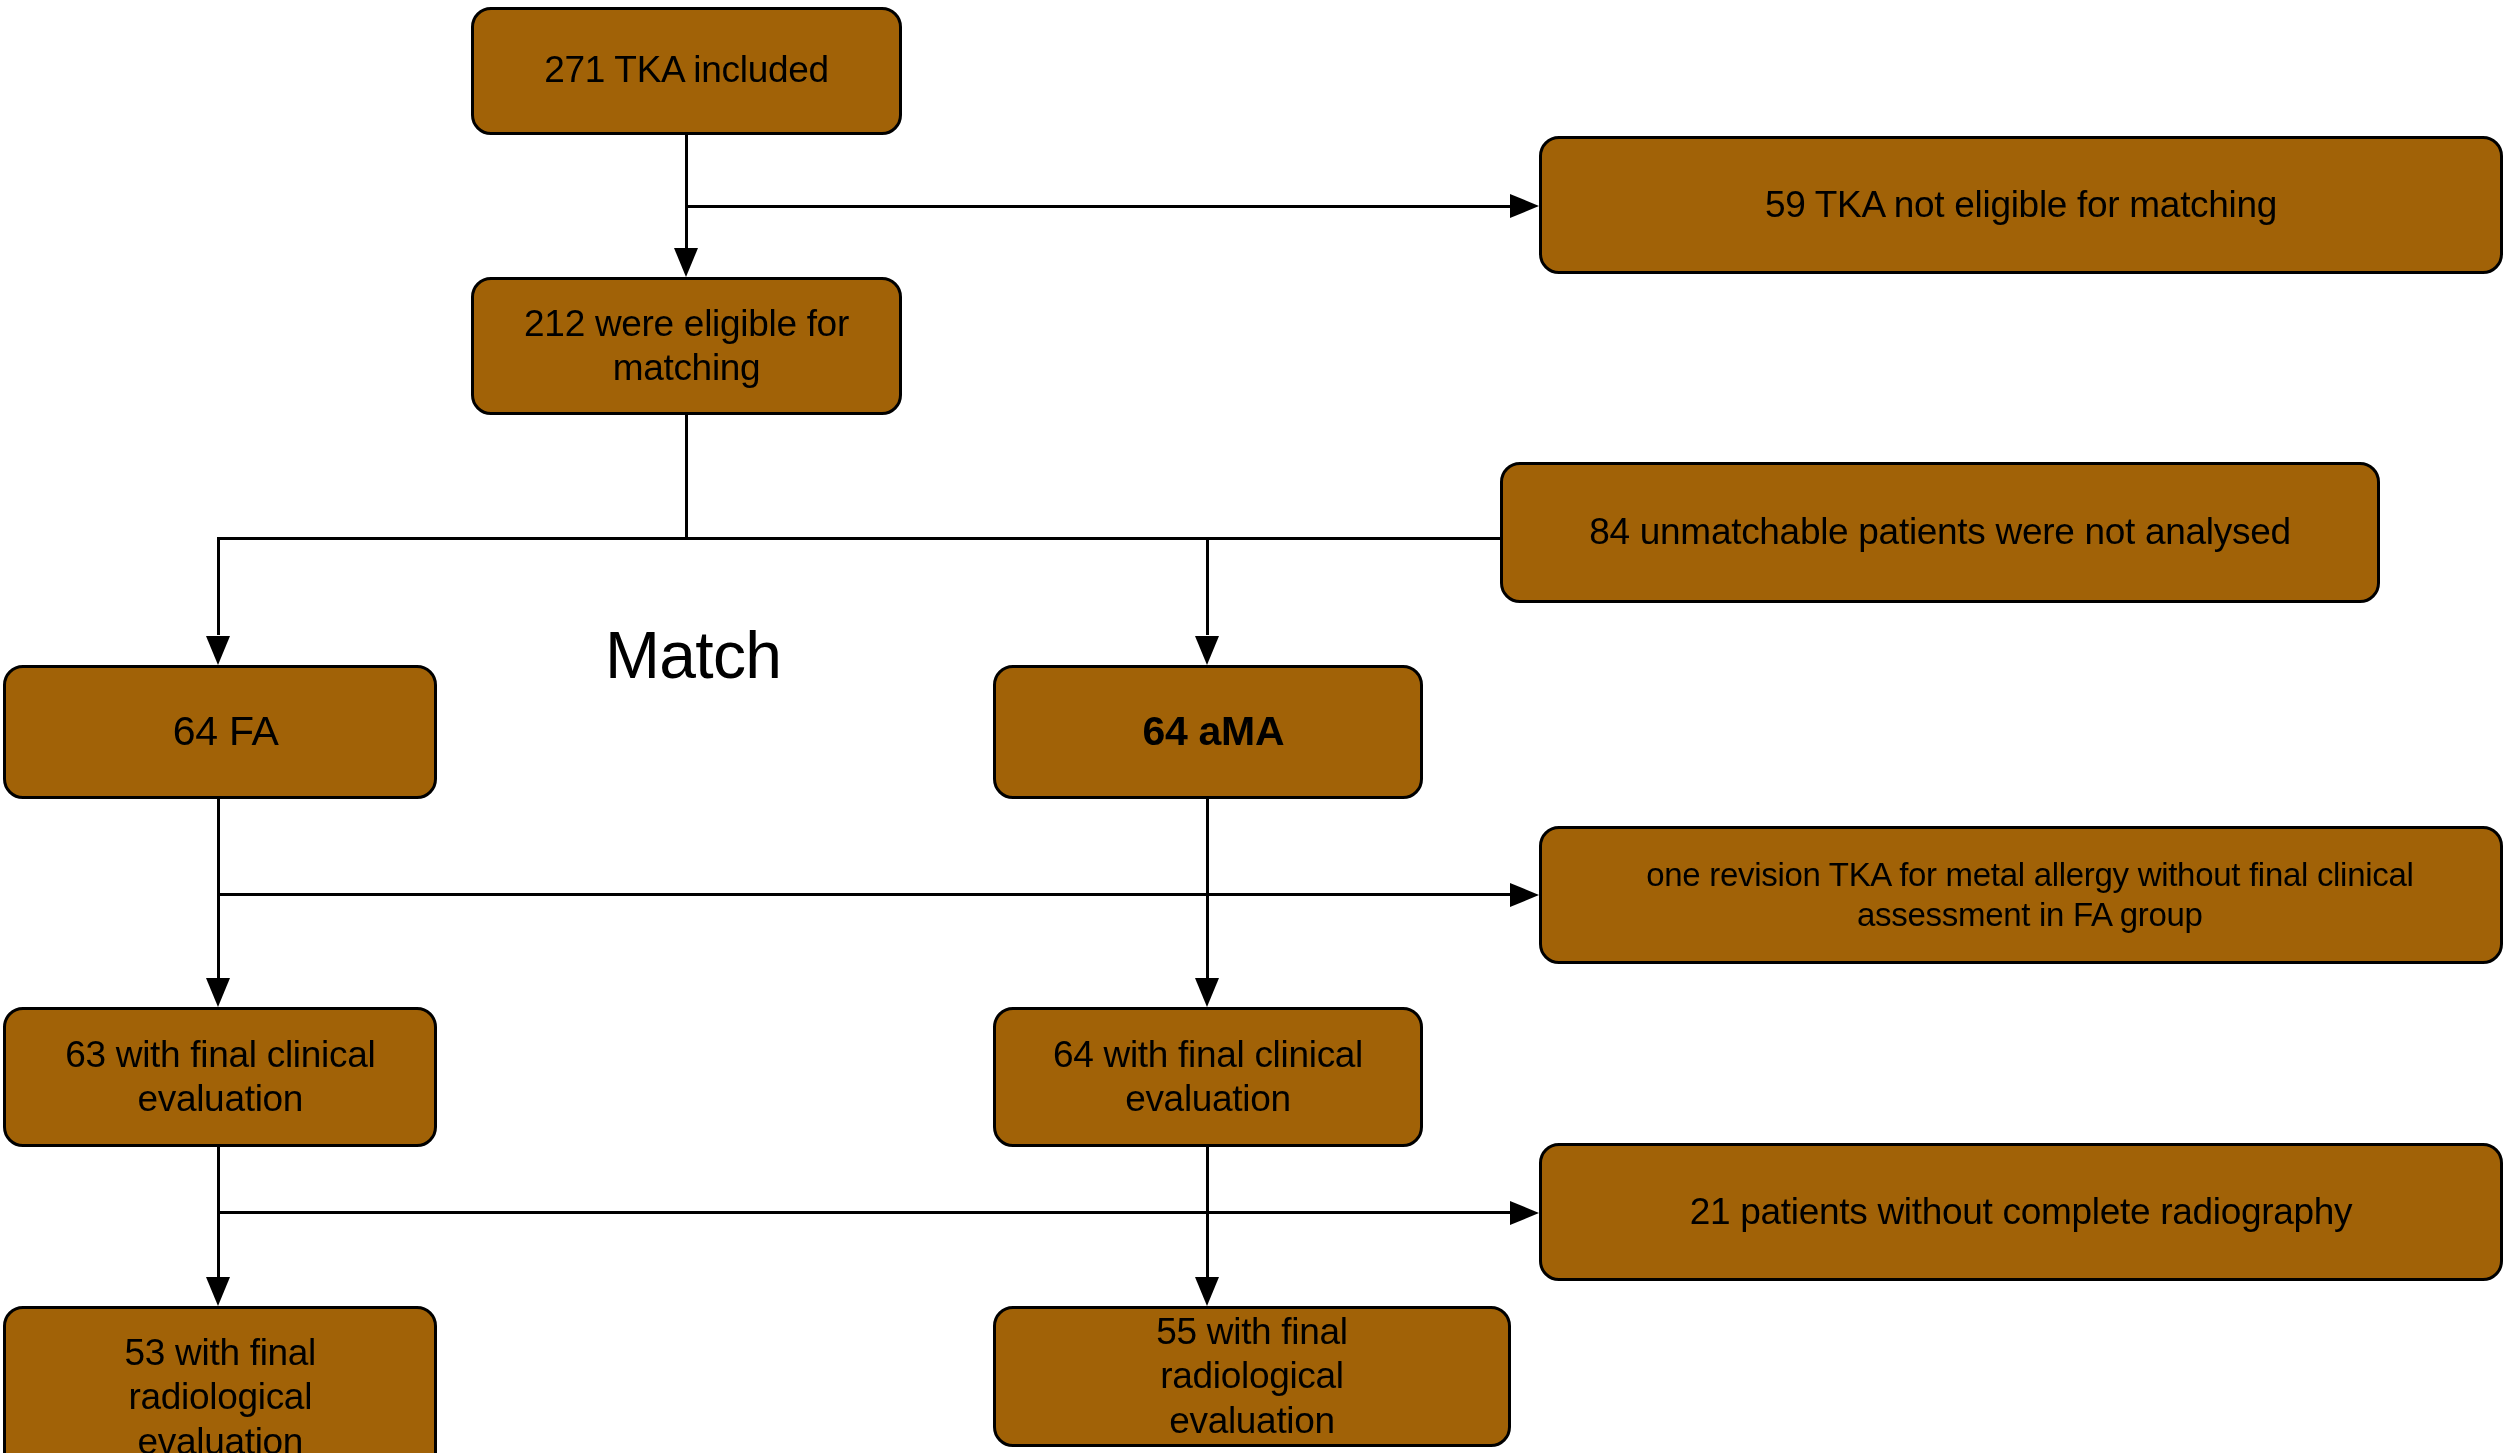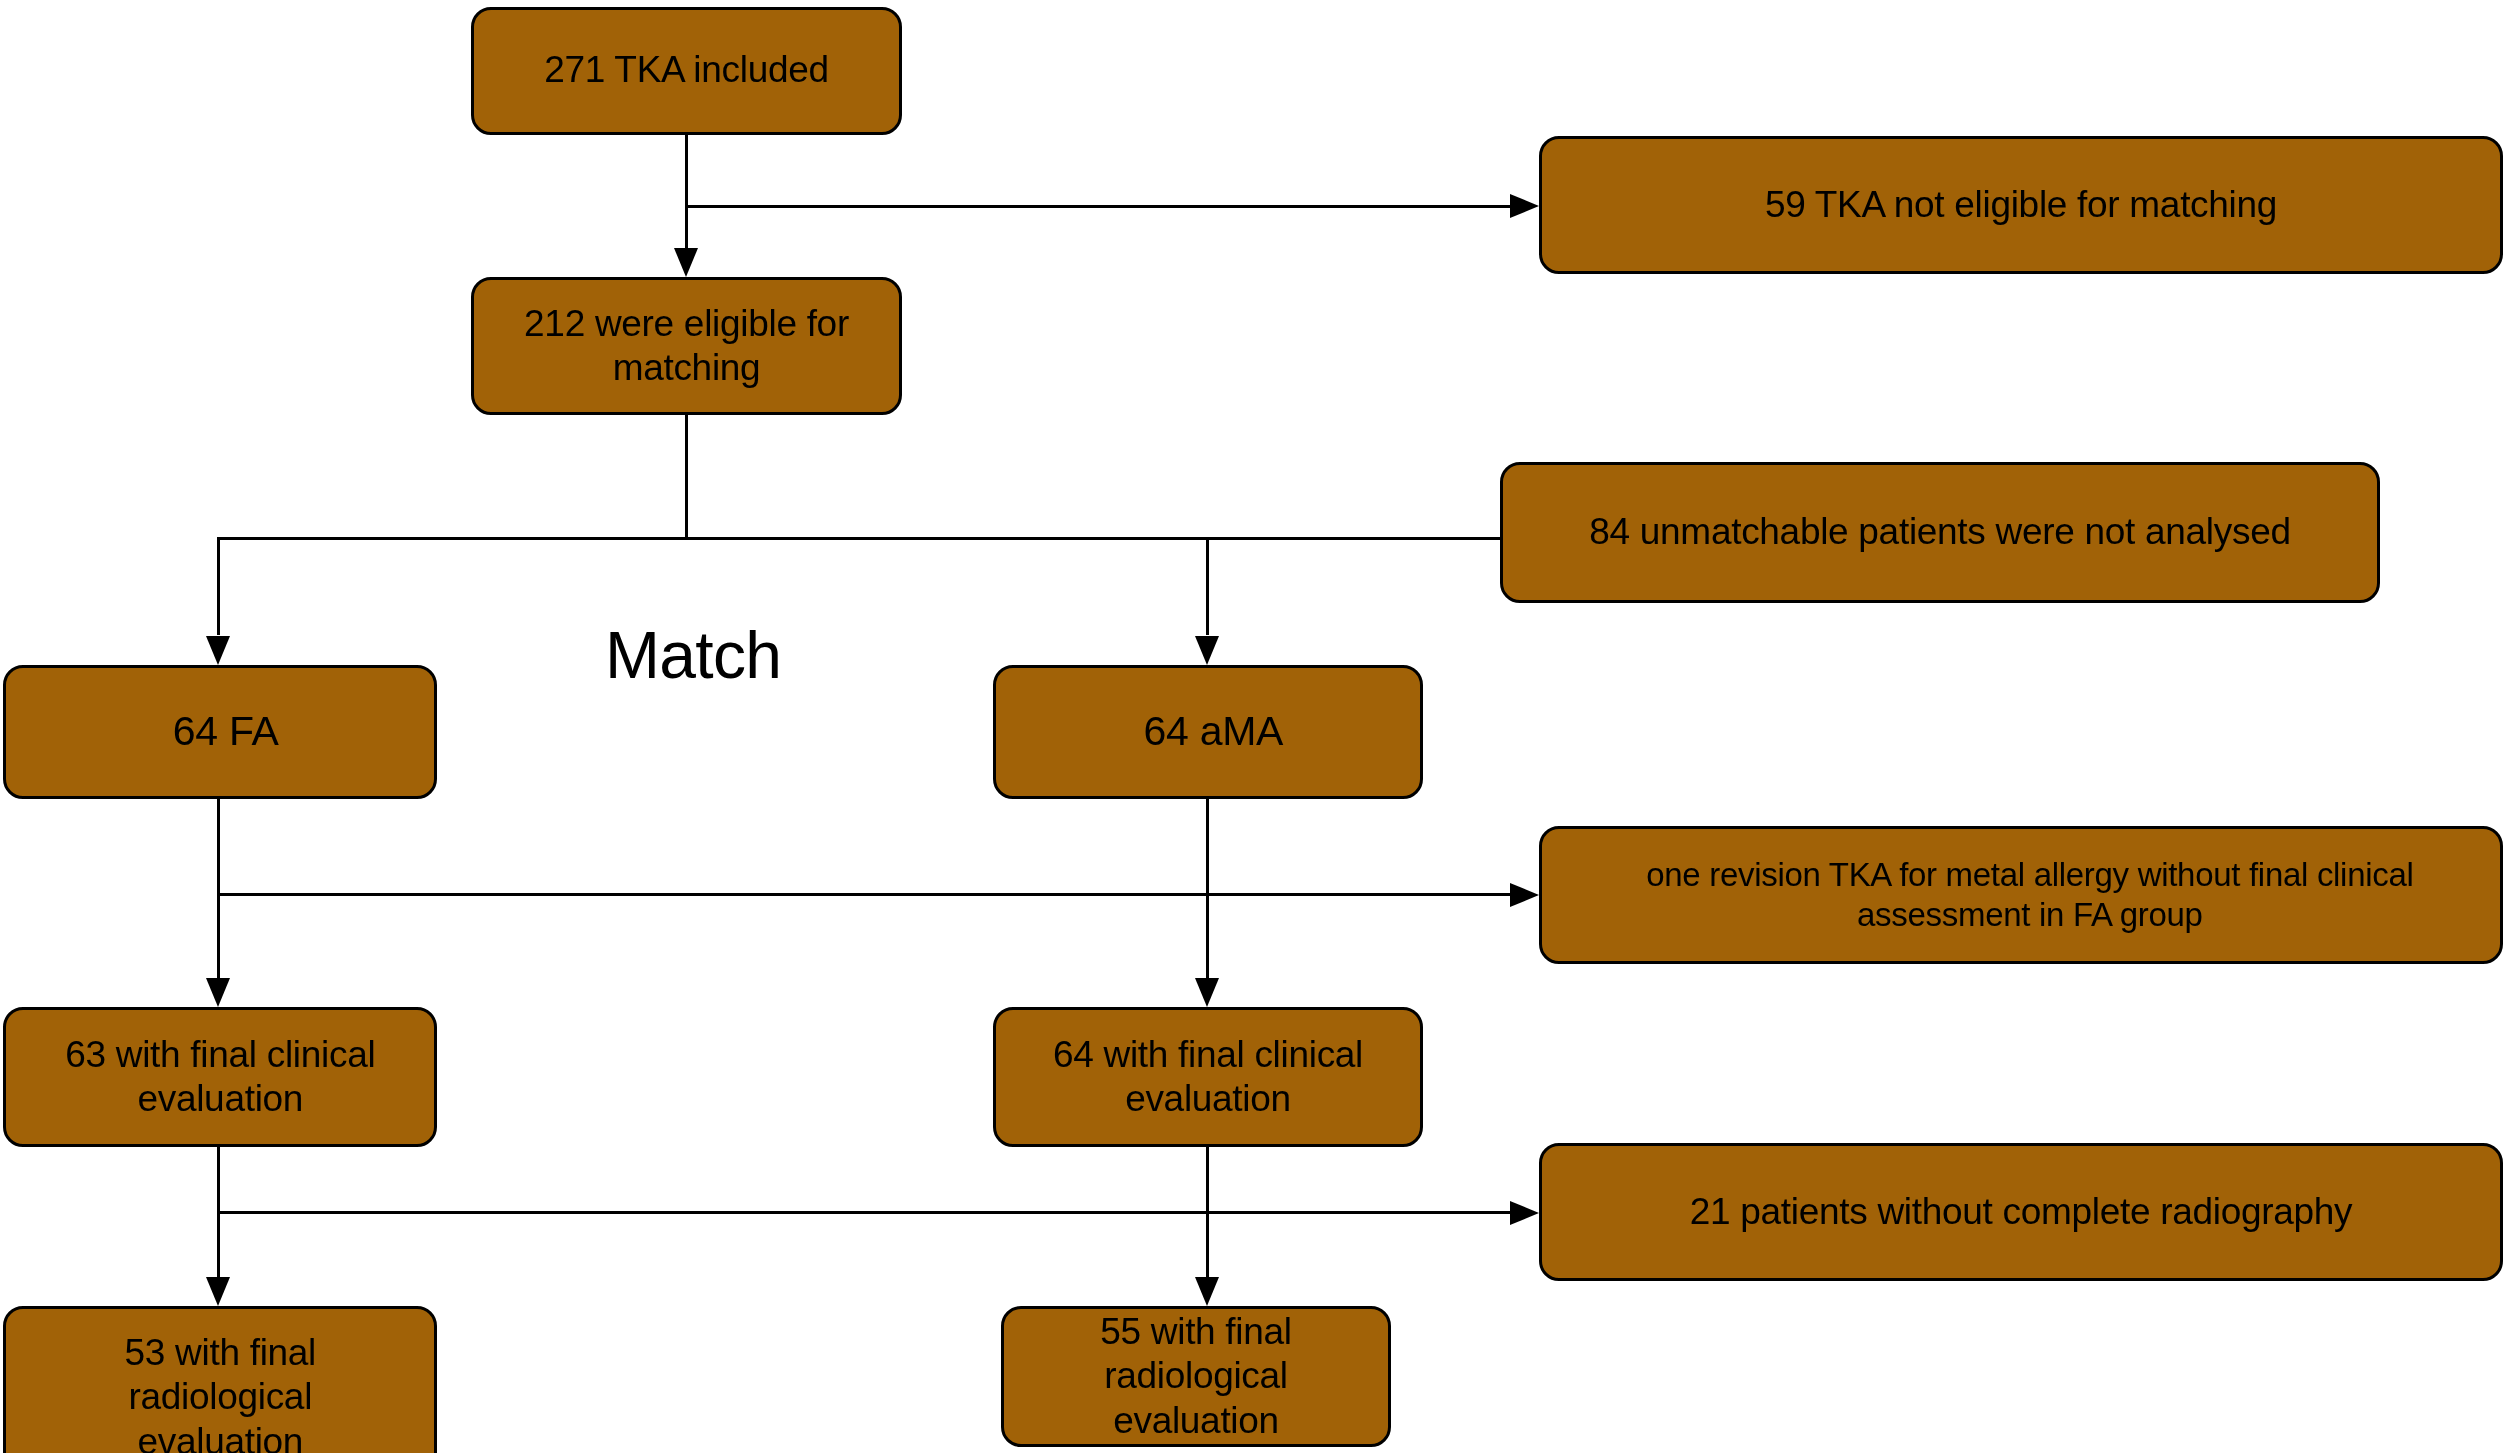--- a/index.html
+++ b/index.html
@@ -41,23 +41,23 @@
   
   #box-not-eligible   { left: 1539px; top: 136px;  width: 964px; height: 138px; }
   #box-unmatchable    { left: 1500px; top: 462px;  width: 880px; height: 141px; }
   #box-revision       { left: 1539px; top: 826px; width: 964px; height: 138px; }
   #box-no-radiography { left: 1539px; top: 1143px; width: 964px; height: 138px; }
   
   #box-fa              { left: 3.3px;    top: 665px; width: 434px;  height: 134px; }
   #box-fa-clinical     { left: 3.3px;    top: 1007px; width: 434px;  height: 140px; }
   #box-fa-radiological { left: 3.3px;    top: 1306px; width: 434px;  height: 183px; }
   
-  #box-ama              { left: 993px; top: 665px; width: 430px;  height: 134px; }
+  #box-ama              { left: 993px; top: 665px; width: 430px;  height: 134px; font-weight: bold; }
   #box-ama-clinical     { left: 993px; top: 1007px; width: 430px;  height: 140px; }
-  #box-ama-radiological { left: 993px; top: 1306px; width: 390px;  height: 141px; margin-left: 8px; }
+  #box-ama-radiological { left: 993px; top: 1306px; width: 518px;  height: 141px; }
 
   .match-label {
     position: absolute;
     left: 605px;
     top: 622px;
     font-size: 66px;
     line-height: 1;
     white-space: nowrap;
     letter-spacing: -0.7px;
   }

